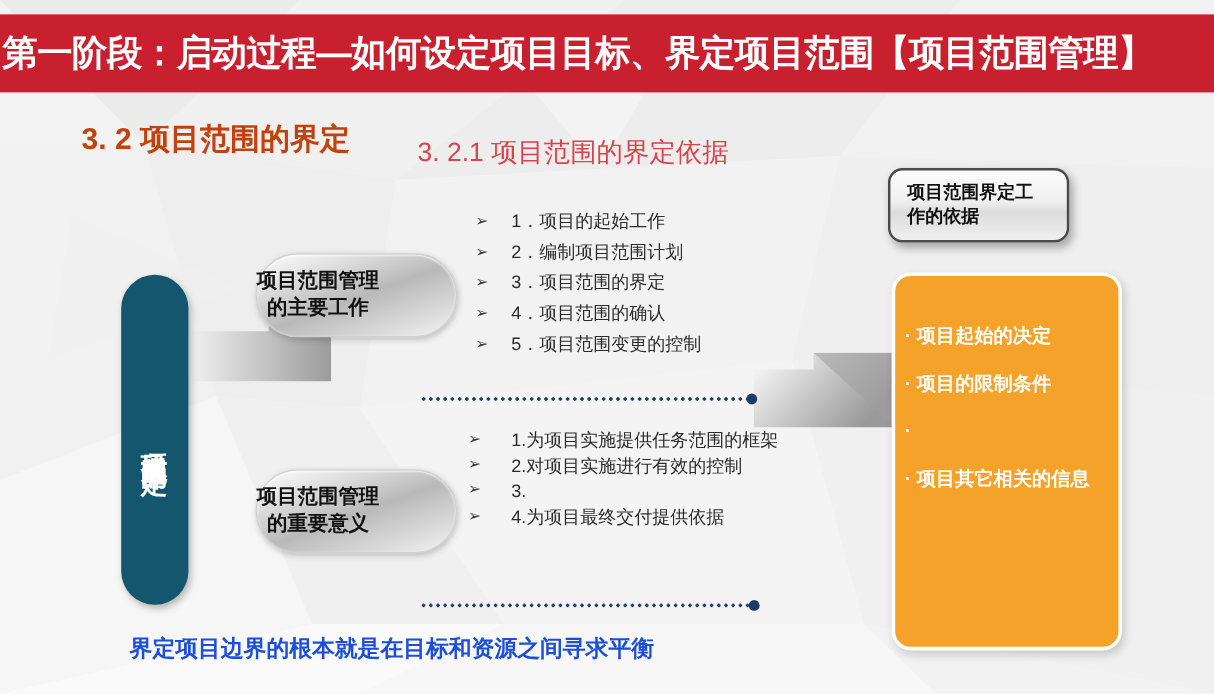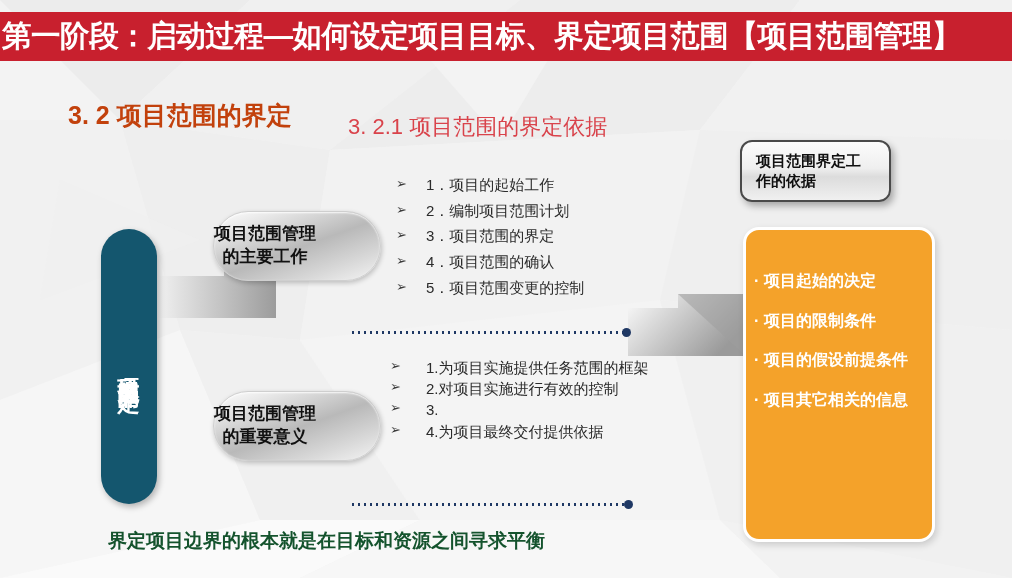--- a/index.html
+++ b/index.html
@@ -19,21 +19,21 @@
     overflow: hidden;
   }
 
   
   .bg-poly { position: absolute; inset: 0; pointer-events: none; }
 
   
   .header-band {
     position: absolute;
     left: 0; top: 12px;
-    width: 1012px; height: 49px;
+    width: 1012px; height: 65px;
     background: #C8202E;
     display: flex;
     align-items: center;
   }
   .header-title {
     color: #ffffff;
     font-size: 30px;
     font-weight: bold;
     letter-spacing: -0.5px;
     white-space: nowrap;
@@ -190,21 +190,21 @@
     white-space: nowrap;
   }
   .odot { flex: 0 0 10px; font-size: 16px; }
 
   
   .caption {
     position: absolute;
     left: 108px; top: 528px;
     font-size: 19px;
     font-weight: bold;
-    color: #14532d;
+    color: #1d4ed8;
     white-space: nowrap;
   }
 </style>
 </head>
 <body>
 
 <div id="slide">
 
   <svg class="bg-poly" width="1012" height="578" viewBox="0 0 1012 578">
     <rect x="0" y="0" width="1012" height="578" fill="#f3f3f3"></rect>
@@ -334,21 +334,20 @@
     <div class="orow">
       <span class="odot">·</span>
       <span>项目起始的决定</span>
     </div>
     <div class="orow">
       <span class="odot">·</span>
       <span>项目的限制条件</span>
     </div>
     <div class="orow">
       <span class="odot">·</span>
-      <span>项目的假设前提条件</span>
     </div>
     <div class="orow">
       <span class="odot">·</span>
       <span>项目其它相关的信息</span>
     </div>
   </div>
 
   <div class="caption">界定项目边界的根本就是在目标和资源之间寻求平衡</div>
 
 </div>

